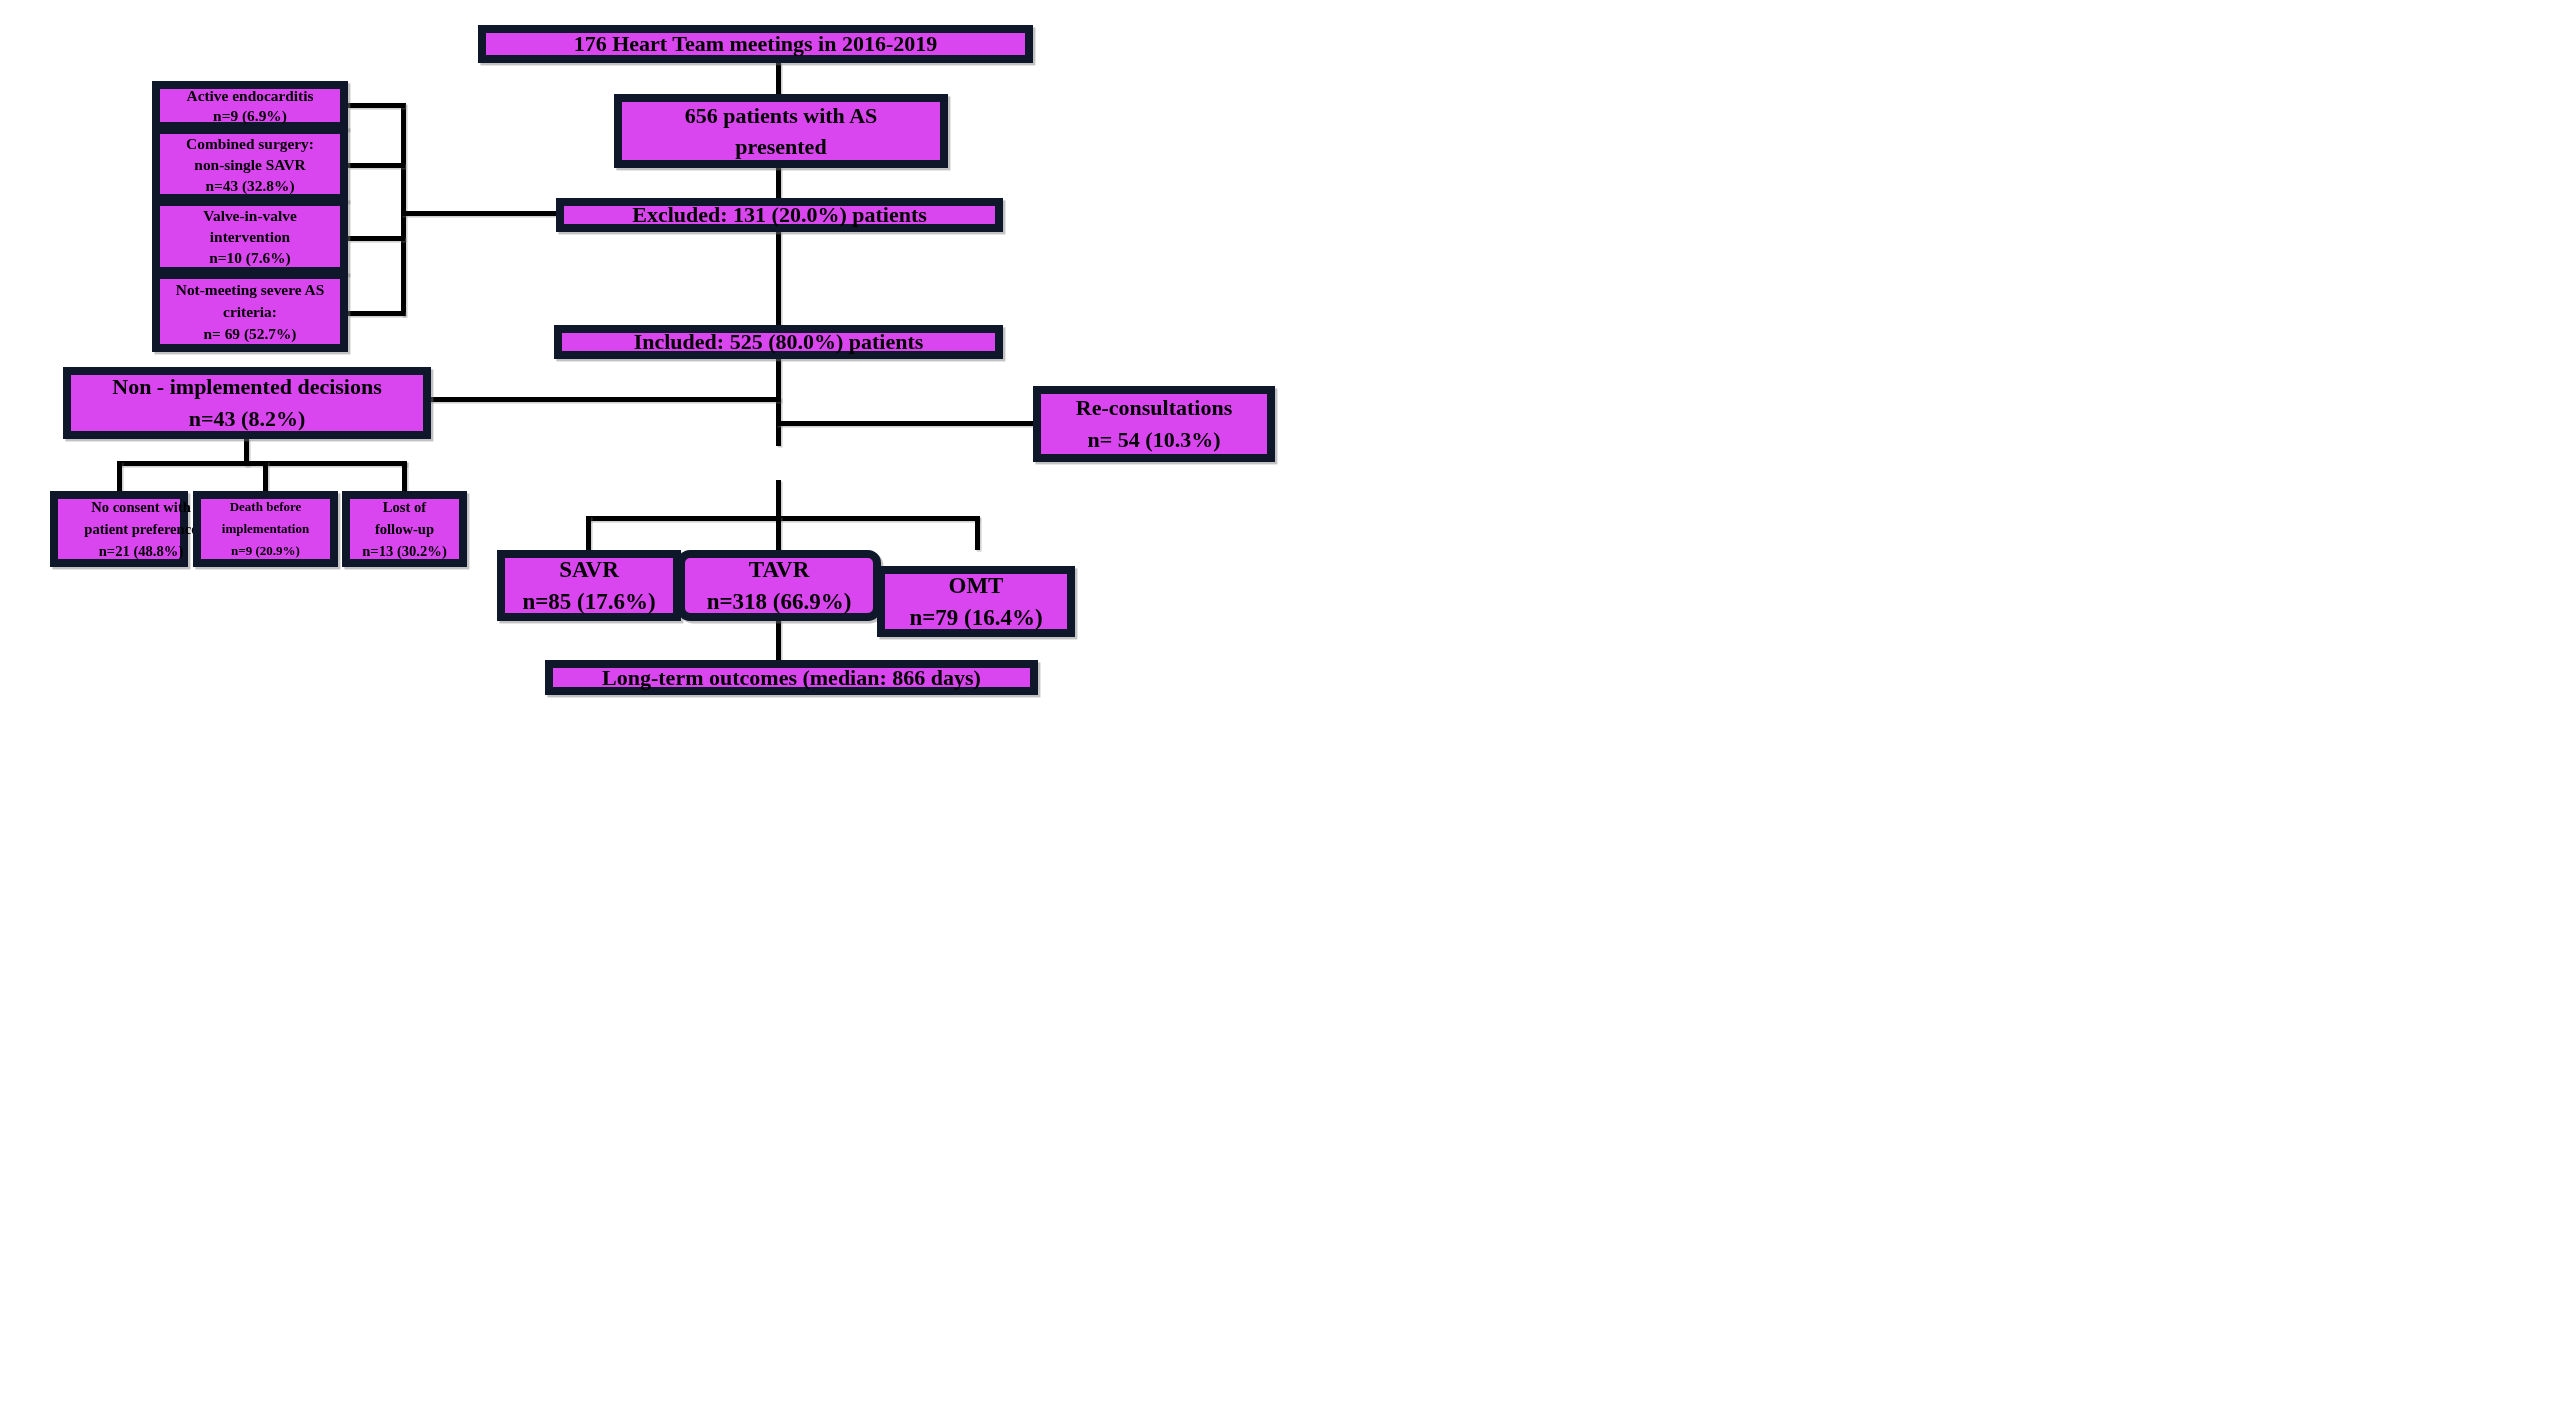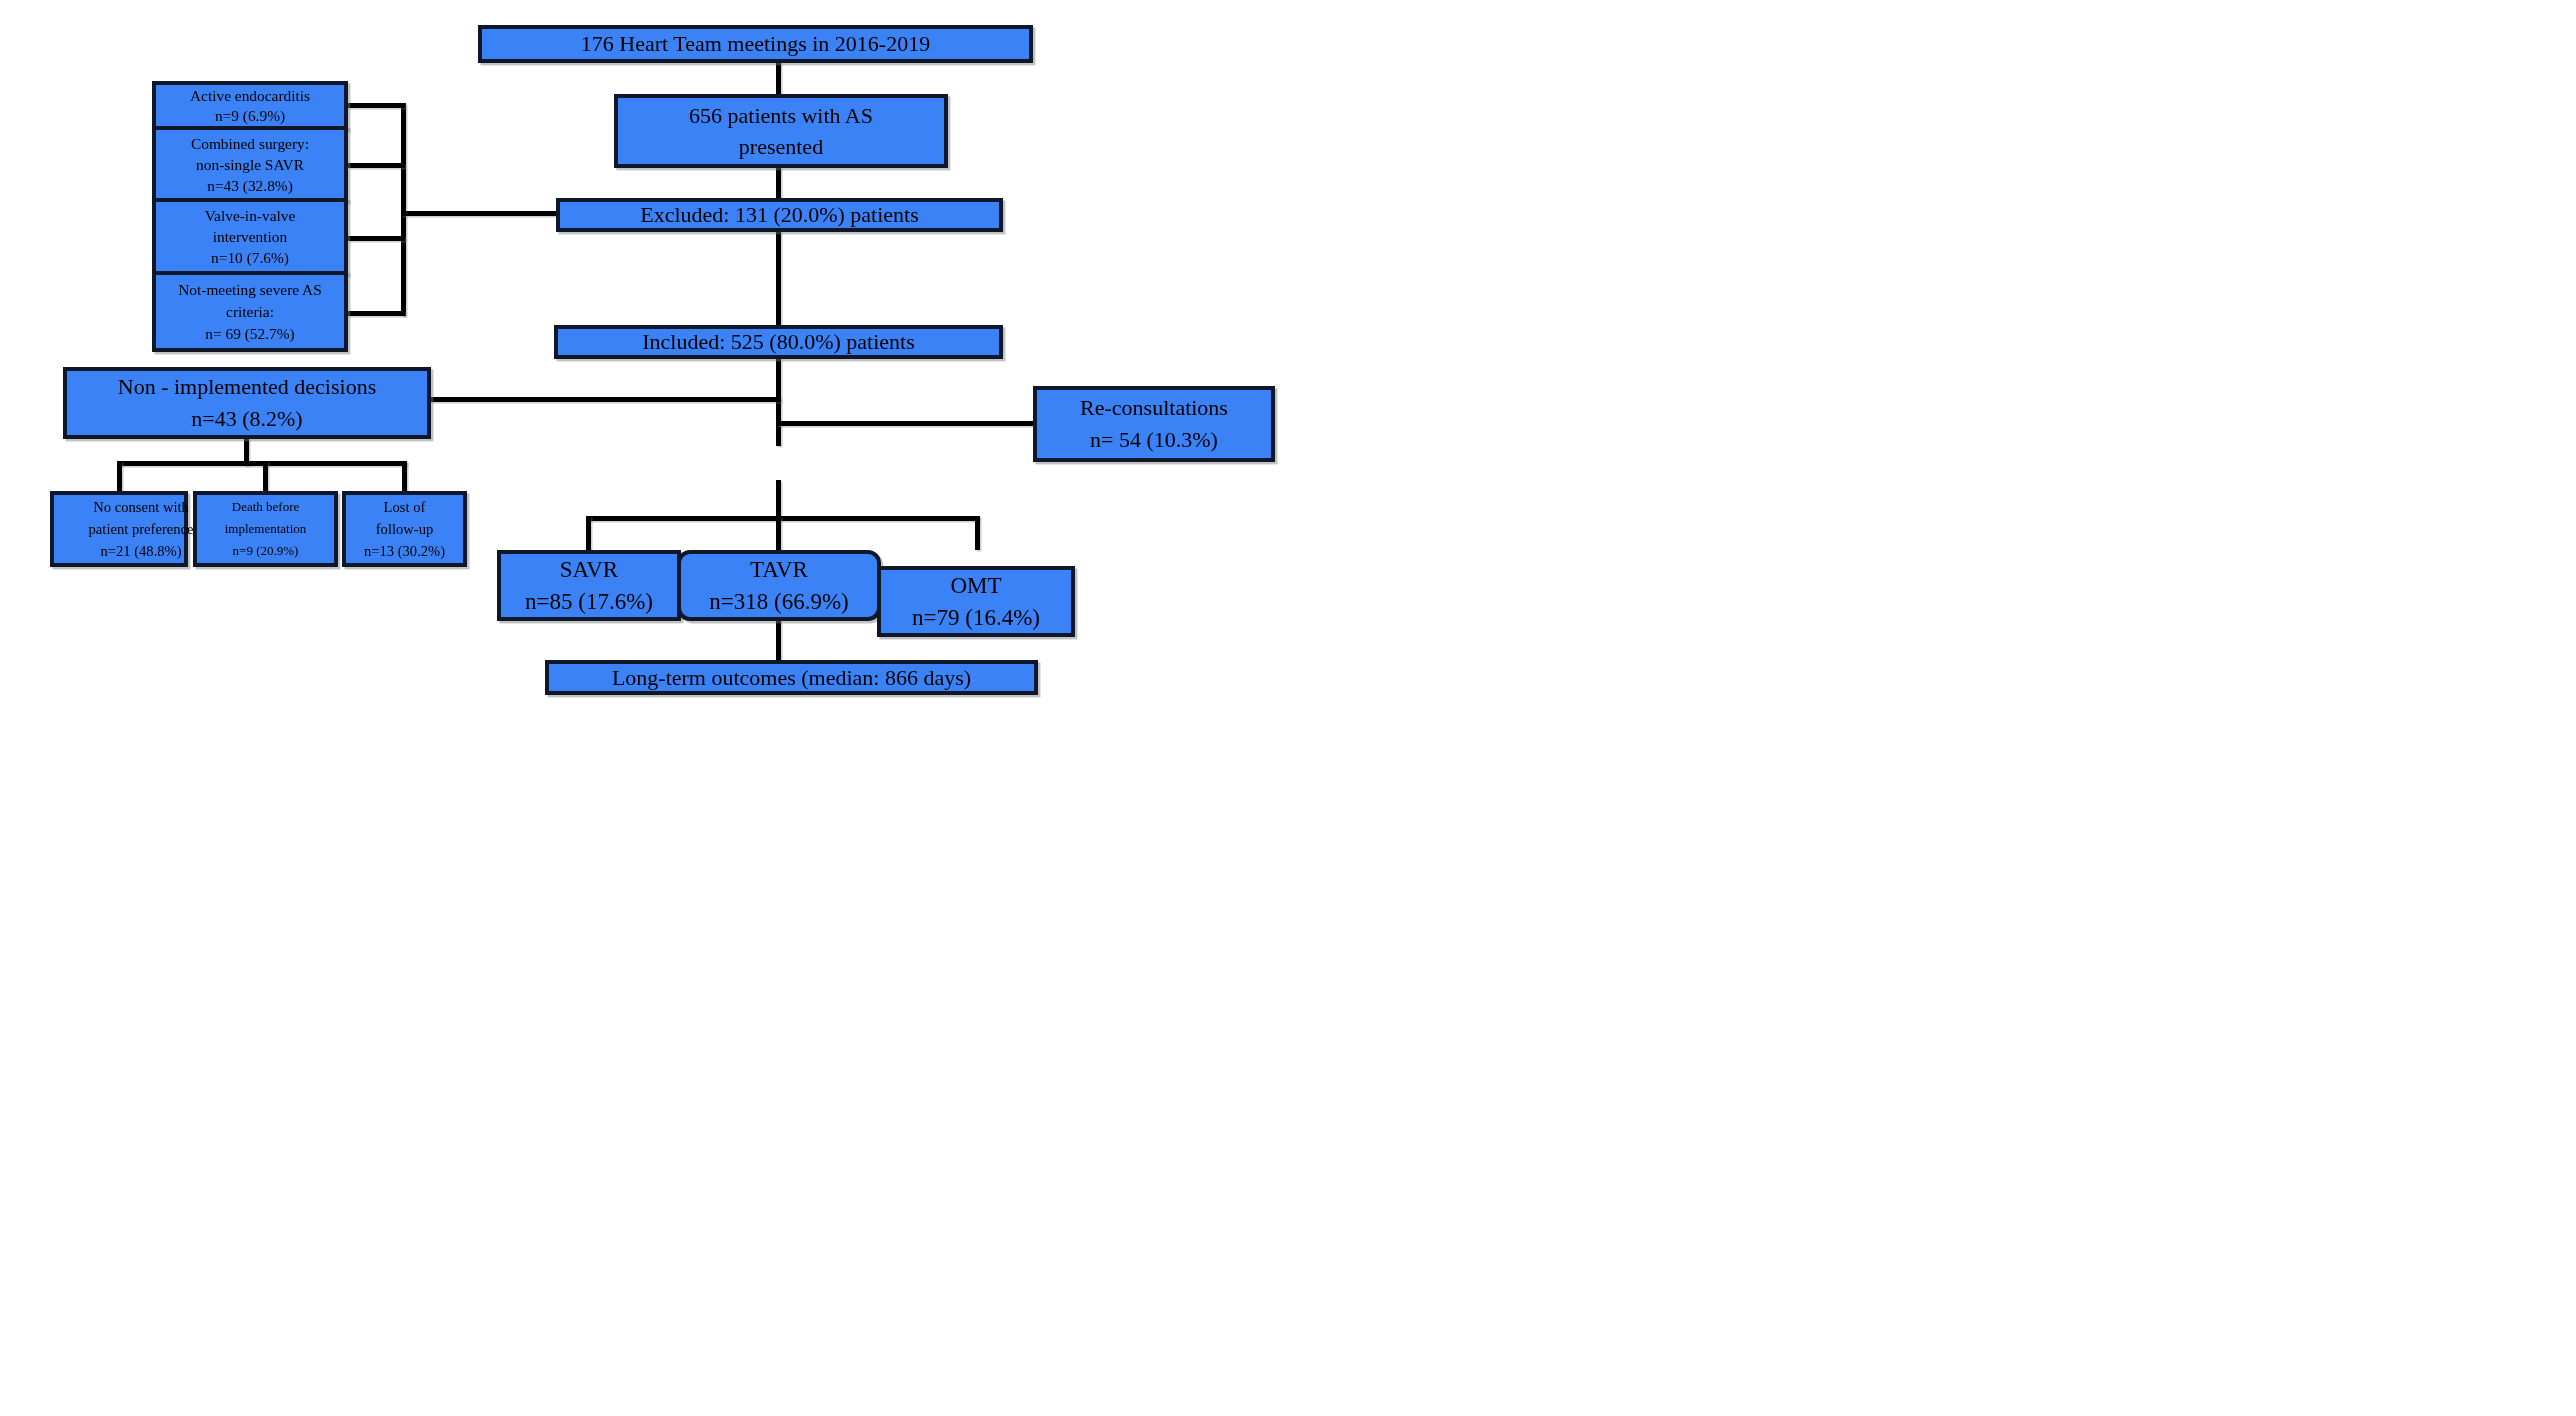--- a/index.html
+++ b/index.html
@@ -12,28 +12,28 @@
     width: 1288px;
     height: 708px;
     background: #ffffff;
     font-family: "Liberation Serif", "DejaVu Serif", serif;
     color: #000000;
     overflow: hidden;
   }
   .box {
     position: absolute;
     box-sizing: border-box;
-    border: 4px solid #0f172a;
-    background: #3b82f6;
+    border: 8px solid #0f172a;
+    background: #d946ef;
     display: flex;
     flex-direction: column;
     justify-content: center;
     align-items: center;
     text-align: center;
-    font-weight: 400;
+    font-weight: 700;
     box-shadow: 2.4px 2.4px 0 rgba(120,120,120,0.45);
     z-index: 2;
   }
   .box .ln { display: block; white-space: nowrap; }
   .cn {
     position: absolute;
     background: #000000;
     z-index: 1;
     box-shadow: 1.6px 1.6px 0 rgba(120,120,120,0.35);
   }

